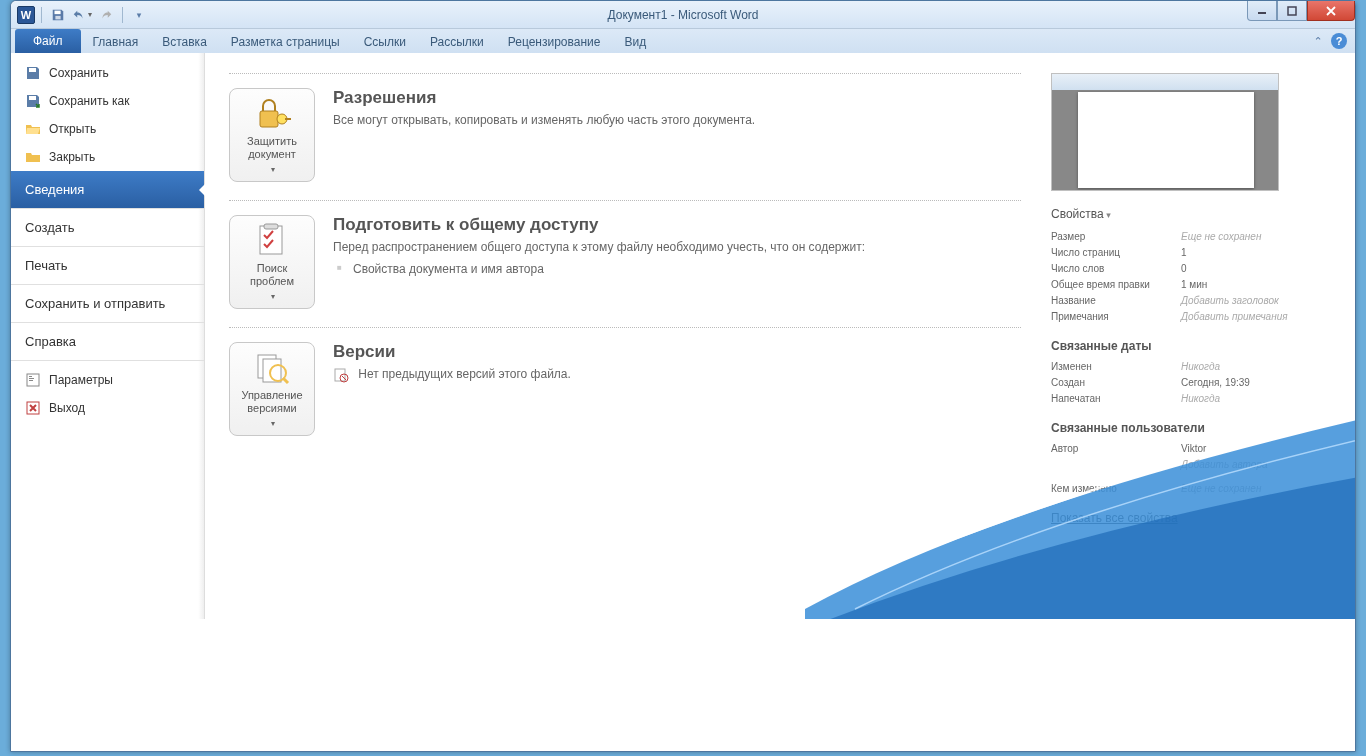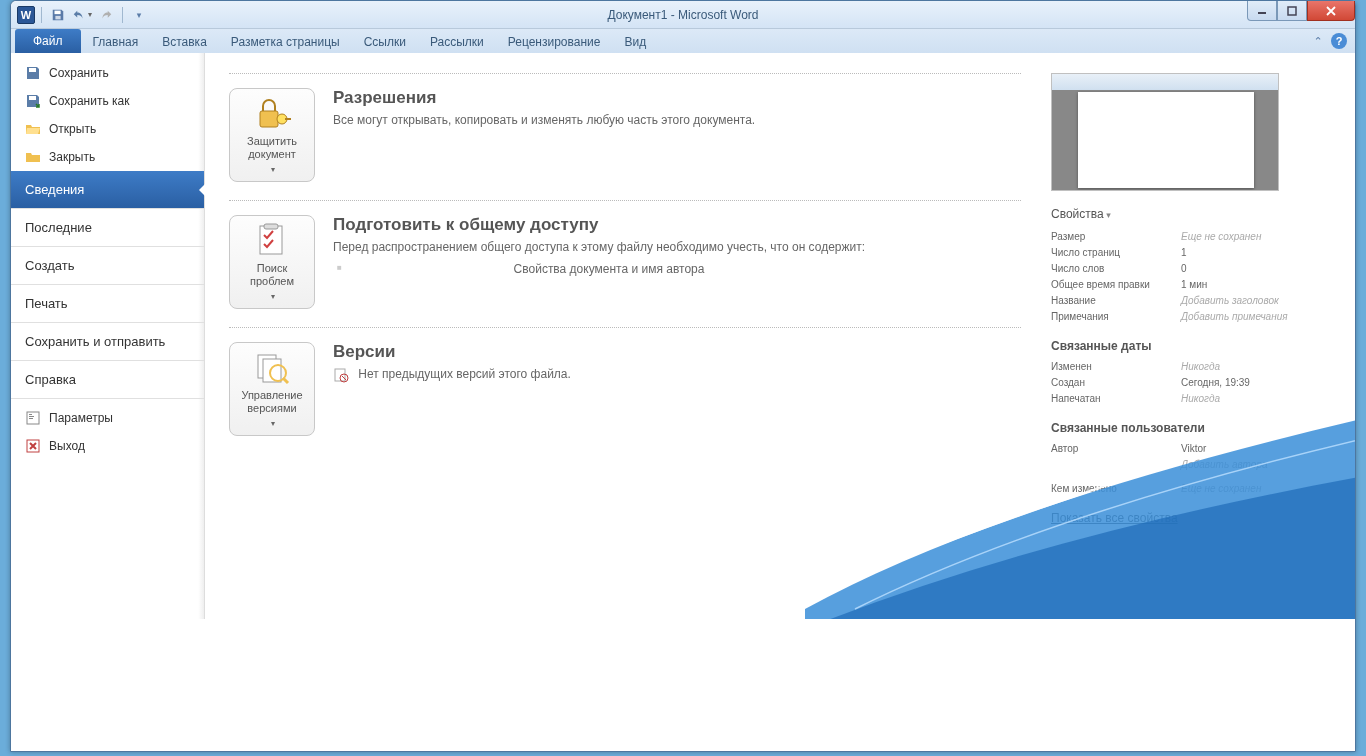--- a/index.html
+++ b/index.html
@@ -32,21 +32,21 @@
 .bs-content{flex:1;display:flex;padding:20px 24px;gap:30px;background:#fff;position:relative;overflow:hidden;}
 .bs-main{flex:1;min-width:0;}
 .bs-title{font-size:22px;color:#444;margin-bottom:18px;font-weight:normal;}
 .bs-divider{border:none;border-top:1px dotted #bbb;margin:0 0 14px 0;}
 .bs-section{display:flex;gap:18px;margin-bottom:18px;}
 .bs-bigbtn{width:86px;min-height:76px;border:1px solid #c8c8c8;border-radius:8px;background:linear-gradient(#fdfdfd,#f0f0f0);display:flex;flex-direction:column;align-items:center;justify-content:center;padding:6px 4px;cursor:pointer;gap:4px;font-size:11px;color:#555;text-align:center;line-height:1.2;}
 .bs-bigbtn-icon{width:40px;height:36px;}
 .bs-section-text h3{font-size:17px;font-weight:bold;color:#555;margin-bottom:4px;}
 .bs-section-text p{font-size:12px;color:#666;line-height:1.4;}
 .bs-section-text ul{list-style:none;padding-left:20px;margin-top:4px;}
-.bs-section-text li{font-size:12px;color:#666;line-height:1.5;position:relative;text-align:center;}
+.bs-section-text li{font-size:12px;color:#666;line-height:1.5;position:relative;}
 .bs-section-text li::before{content:'■';position:absolute;left:-16px;color:#ccc;font-size:8px;top:2px;}
 .bs-section-text .ver-icon{display:inline-block;width:16px;height:16px;vertical-align:middle;margin-right:6px;}
 .bs-right{width:280px;flex-shrink:0;}
 .doc-preview{width:228px;height:118px;border:1px solid #c0c0c0;margin-bottom:16px;background:#888;position:relative;overflow:hidden;}
 .doc-preview-page{position:absolute;left:26px;top:18px;width:176px;height:96px;background:#fff;box-shadow:0 1px 3px rgba(0,0,0,.4);}
 .doc-preview-ribbon{position:absolute;left:0;top:0;right:0;height:16px;background:linear-gradient(#e8f0f8,#d0e0f0);}
 .props-header{font-size:12px;color:#555;font-weight:normal;margin-bottom:8px;cursor:pointer;}
 .props-header::after{content:' ▾';font-size:9px;color:#888;}
 .prop-row{display:flex;font-size:10px;line-height:1.6;}
 .prop-label{width:130px;color:#666;}
@@ -155,23 +155,20 @@
       <div class="bs-item">
         <svg class="bs-icon" viewBox="0 0 16 16">
             <path d="M1 4h5l1 2h8v7H1z" fill="#f0c050"></path>
           </svg>
         <span>Закрыть</span>
       </div>
       <div class="bs-item large selected">
         <span>Сведения</span>
       </div>
       <div class="bs-item large sep">
-        <span>Последние</span>
-      </div>
-      <div class="bs-item large sep">
         <span>Создать</span>
       </div>
       <div class="bs-item large sep">
         <span>Печать</span>
       </div>
       <div class="bs-item large sep">
         <span>Сохранить и отправить</span>
       </div>
       <div class="bs-item large sep">
         <span>Справка</span>

